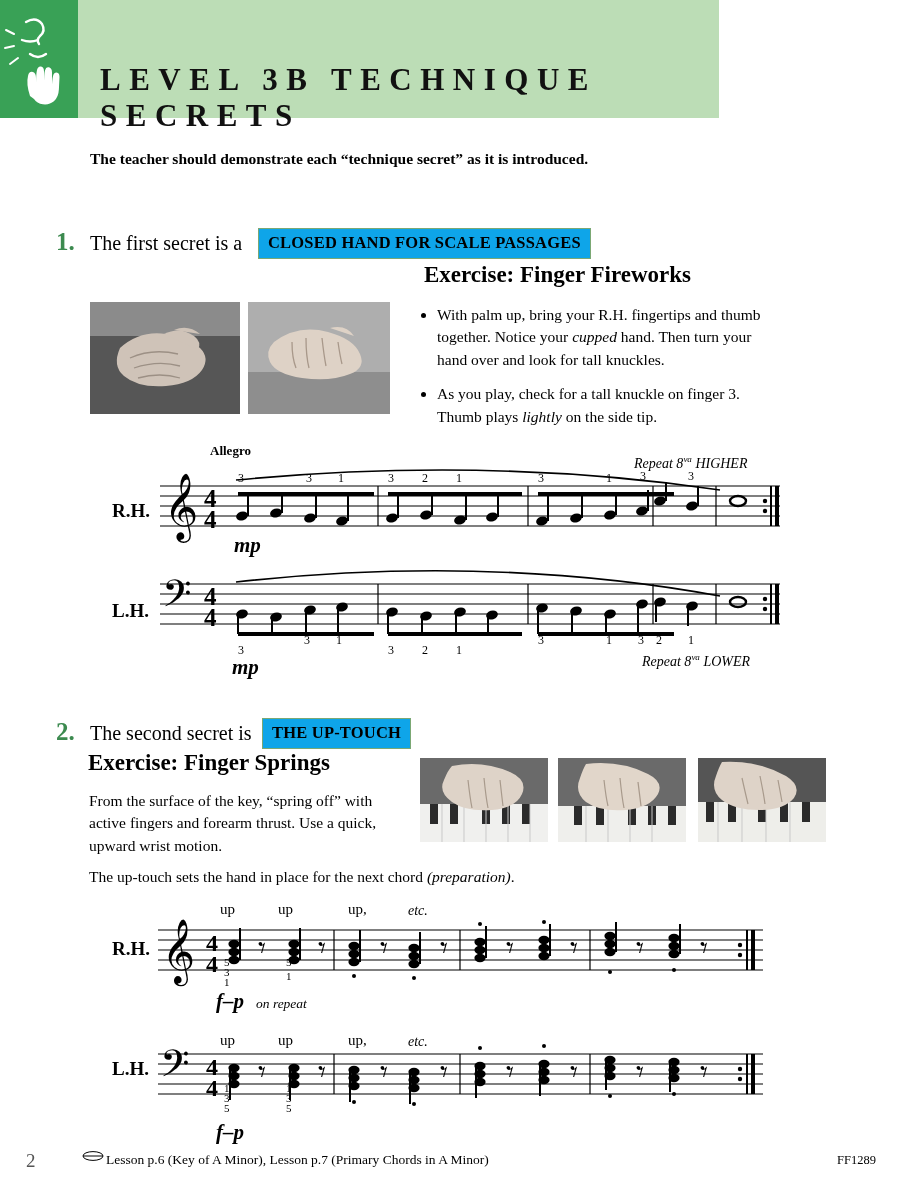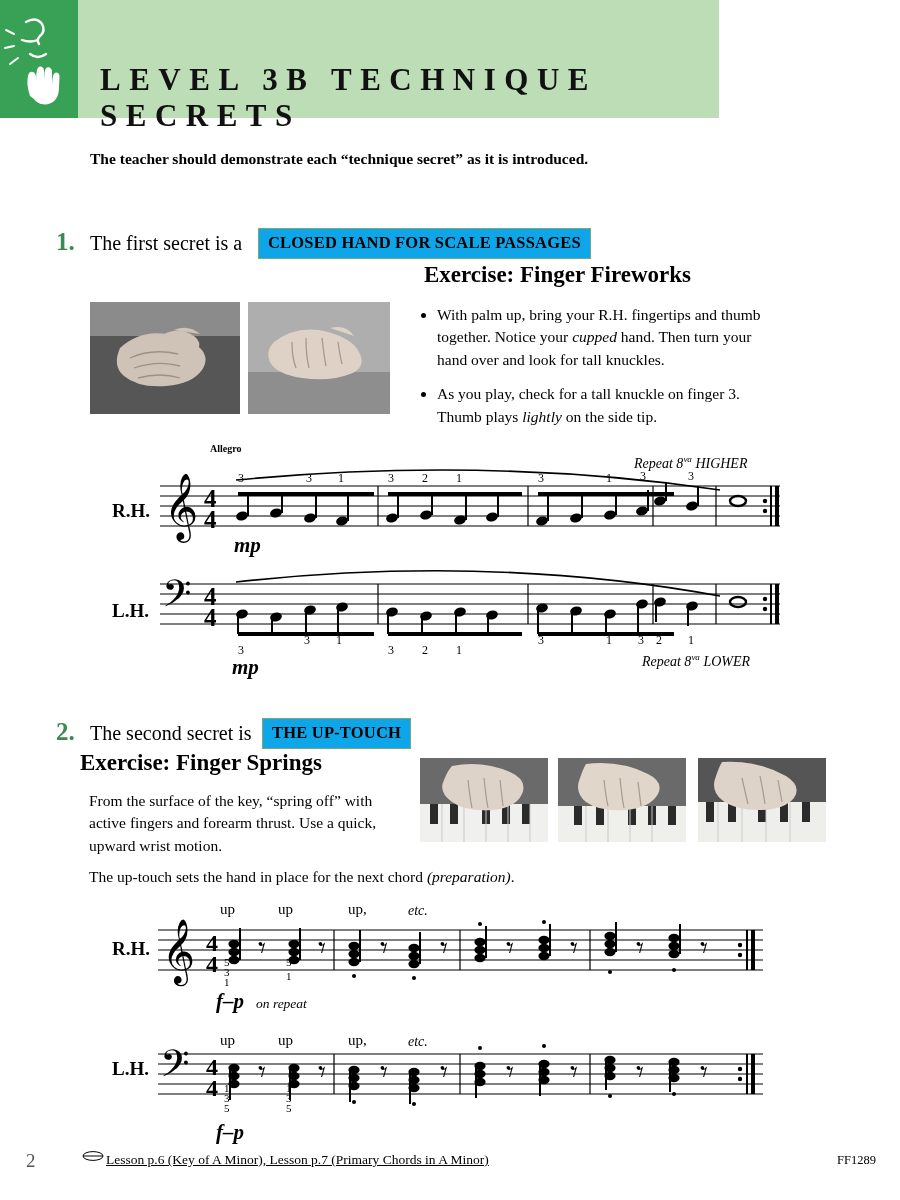--- a/index.html
+++ b/index.html
@@ -105,21 +105,21 @@
   
   .abs {
     position: absolute;
     font-size: 15.5px;
     line-height: 1.45;
   }
 
   .tempo {
     position: absolute;
     font-weight: bold;
-    font-size: 10px;
+    font-size: 13px;
   }
   .repeat-note {
     position: absolute;
     font-style: italic;
     font-size: 14px;
   }
   .repeat-note sup { font-size: 9px; }
 
   .hand-label {
     position: absolute;
@@ -435,21 +435,21 @@
       <text x="496" y="82">2</text>
       <text x="528" y="82">1</text>
     </g>
   </svg>
 </div>
 
 <div class="sec-num" style="left:56px; top:718px;">2.</div>
 <div class="sec-lead" style="left:90px; top:722px;">The second secret is</div>
 <div class="secret-box" style="left:262px; top:718px;">THE UP-TOUCH</div>
 
-<div class="exercise-title" style="left:80px; top:750px;">Exercise: Finger Springs</div>
+<div class="exercise-title" style="left:88px; top:750px;">Exercise: Finger Springs</div>
 
 <div class="abs" style="left:89px; top:790px; width:300px;">From the surface of the key, “spring off” with active fingers and forearm thrust. Use a quick, upward wrist motion.</div>
 
 <div class="abs" style="left:89px; top:866px; width:600px;">The up-touch sets the hand in place for the next chord <span class="it">(preparation)</span>.</div>
 
 <div class="photo" style="left:420px; top:758px; width:128px; height:84px;">
   <svg class="ph-inner" viewBox="0 0 128 84" preserveAspectRatio="none">
     <rect width="128" height="84" fill="#6a6a6a"></rect>
     <rect y="46" width="128" height="38" fill="#f0f0ee"></rect>
     <g fill="#2b2b2b">
@@ -740,14 +740,14 @@
   </svg>
 </div>
 
 <div class="footer-pageno">2</div>
 <div class="book-icon">
   <svg width="22" height="12" viewBox="0 0 22 12">
     <ellipse cx="11" cy="6" rx="10" ry="4.4" fill="none" stroke="#000" stroke-width="1"></ellipse>
     <line x1="1" y1="6" x2="21" y2="6" stroke="#000" stroke-width="1"></line>
   </svg>
 </div>
-<div class="footer-note" style="left:106px;text-decoration:underline;">Lesson p.6 (Key of A Minor), Lesson p.7 (Primary Chords in A Minor)</div>
+<div class="footer-note" style="left:106px;">Lesson p.6 (Key of A Minor), Lesson p.7 (Primary Chords in A Minor)</div>
 <div class="footer-code">FF1289</div>
 
 </body></html>

